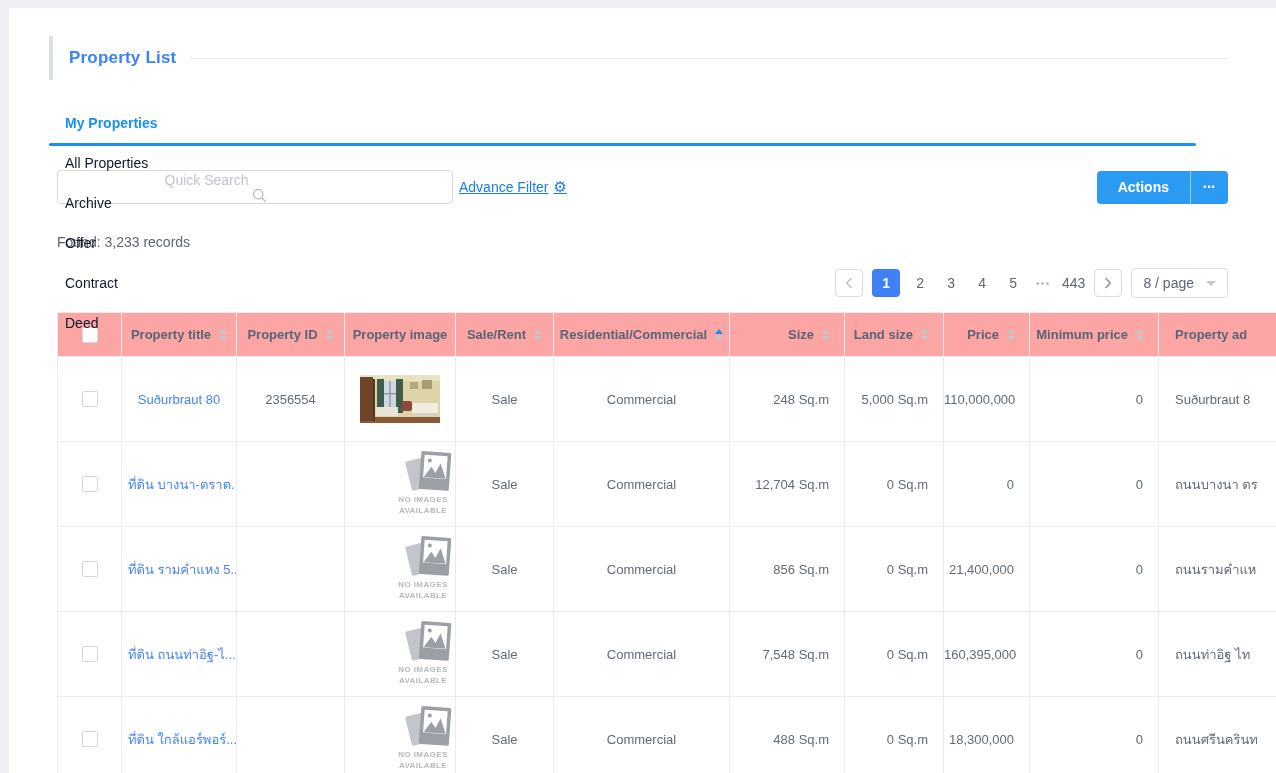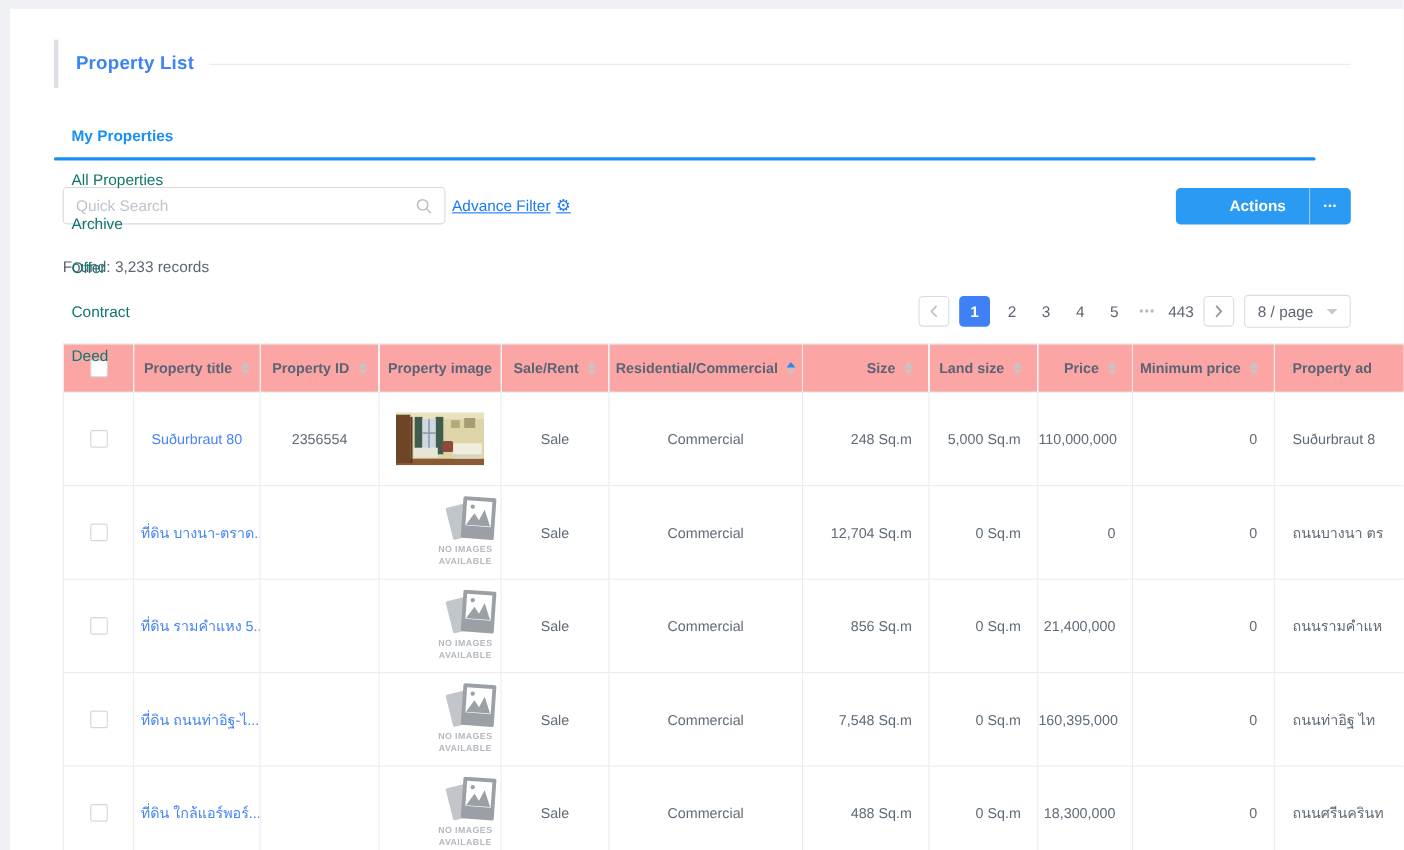--- a/index.html
+++ b/index.html
@@ -12,34 +12,34 @@
   .card { position:absolute; left:9px; top:8px; right:0; bottom:0; background:#fff; }
 
   
   .title-row { display:flex; align-items:center; margin:28px 48px 0 40px; height:44px; }
   .accent-bar { width:4px; height:44px; background:#dcdfe5; margin-right:16px; }
   .page-title { font-size:17px; font-weight:bold; color:#3b82f6; letter-spacing:.2px; white-space:nowrap; }
   .title-line { flex:1; height:1px; background:#e7e9ec; margin-left:14px; }
 
   
   .tabs { display:flex; margin:26px 48px 0 40px; height:40px;flex-direction:column; }
-  .tab { padding:9px 16px 15px; font-size:14px; color:#0f766e; margin-right:32px; position:relative; cursor:pointer; white-space:nowrap; }
+  .tab { padding:9px 16px 15px; font-size:14px; color:#0f172a; margin-right:32px; position:relative; cursor:pointer; white-space:nowrap; }
   .tab.active { color:#1890f3; font-weight:bold; }
   .tab.active::after { content:""; position:absolute; left:0; right:0; bottom:0; height:3px; background:#1890f3; border-radius:2px; }
 
   
   .toolbar { display:flex; align-items:center; margin:24px 48px 0 48px; height:34px; }
-  .search-box { width:348px; height:34px; border:1px solid #d9d9d9; border-radius:4px; display:flex; align-items:center; padding:0 11px; background:#fff; }
+  .search-box { width:396px; height:34px; border:1px solid #d9d9d9; border-radius:4px; display:flex; align-items:center; padding:0 26px; background:#fff;flex-direction:column; }
   .search-box input { border:0; outline:0; flex:1; font-size:14px; color:#333; background:transparent; font-family:inherit; }
   .search-box input::placeholder { color:#bfc4cc; }
   .search-icon { display:flex; align-items:center; margin-left:8px; }
   .advance-filter { margin-left:6px; font-size:14px; color:#1a7af0; text-decoration:underline; display:flex; align-items:center; gap:5px; cursor:pointer; }
   .gear { font-size:15px; text-decoration:none; display:inline-block; }
   .toolbar-spacer { flex:1; }
-  .actions-btn { display:flex; height:33px; background:#2b9af3; border-radius:4px; color:#fff; overflow:hidden; cursor:pointer;padding-left:28px; }
+  .actions-btn { display:flex; height:33px; background:#2b9af3; border-radius:4px; color:#fff; overflow:hidden; cursor:pointer; }
   .actions-main { padding:0 21px; display:flex; align-items:center; font-size:14px; font-weight:bold; }
   .actions-divider { width:1px; background:rgba(255,255,255,.5); }
   .actions-more { width:37px; display:flex; align-items:center; justify-content:center; font-size:9px; letter-spacing:1px; }
 
   
   .found { margin:30px 0 0 48px; font-size:14px; color:#5d6570; }
 
   
   .pagination { display:flex; align-items:center; justify-content:flex-end; margin:18px 48px 0 0; gap:9px; }
   .page-btn { width:28px; height:28px; border:1px solid #d9dce1; border-radius:4px; display:flex; align-items:center; justify-content:center; background:#fff; cursor:pointer; }

